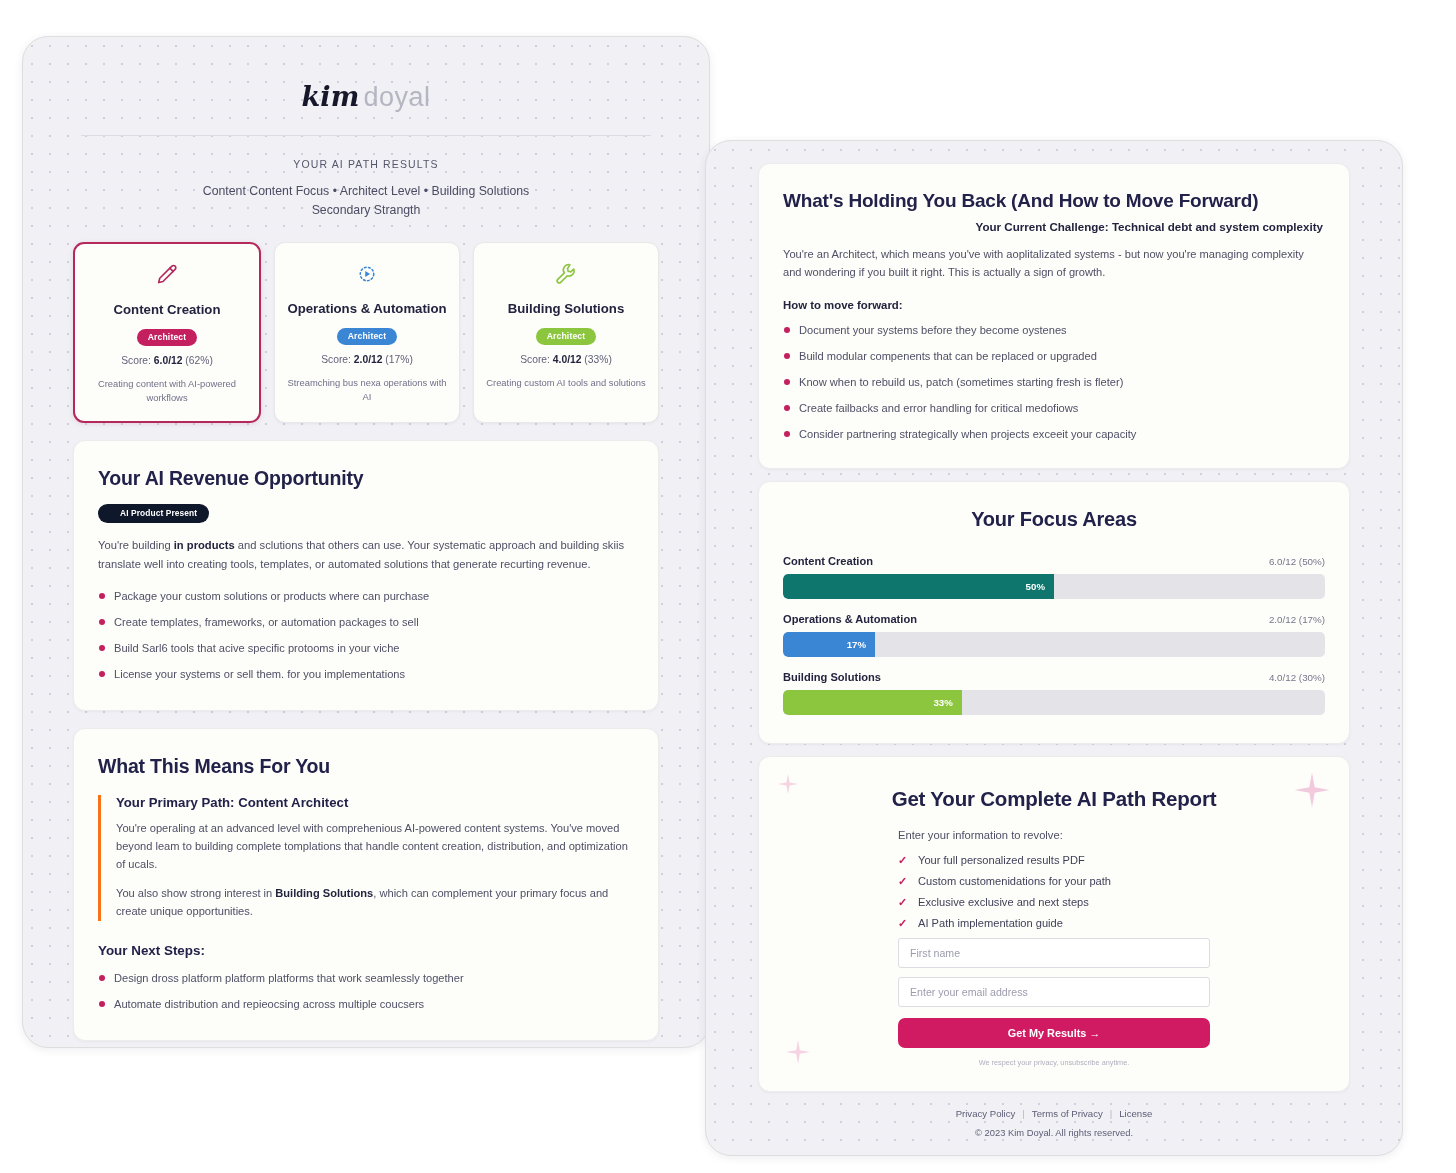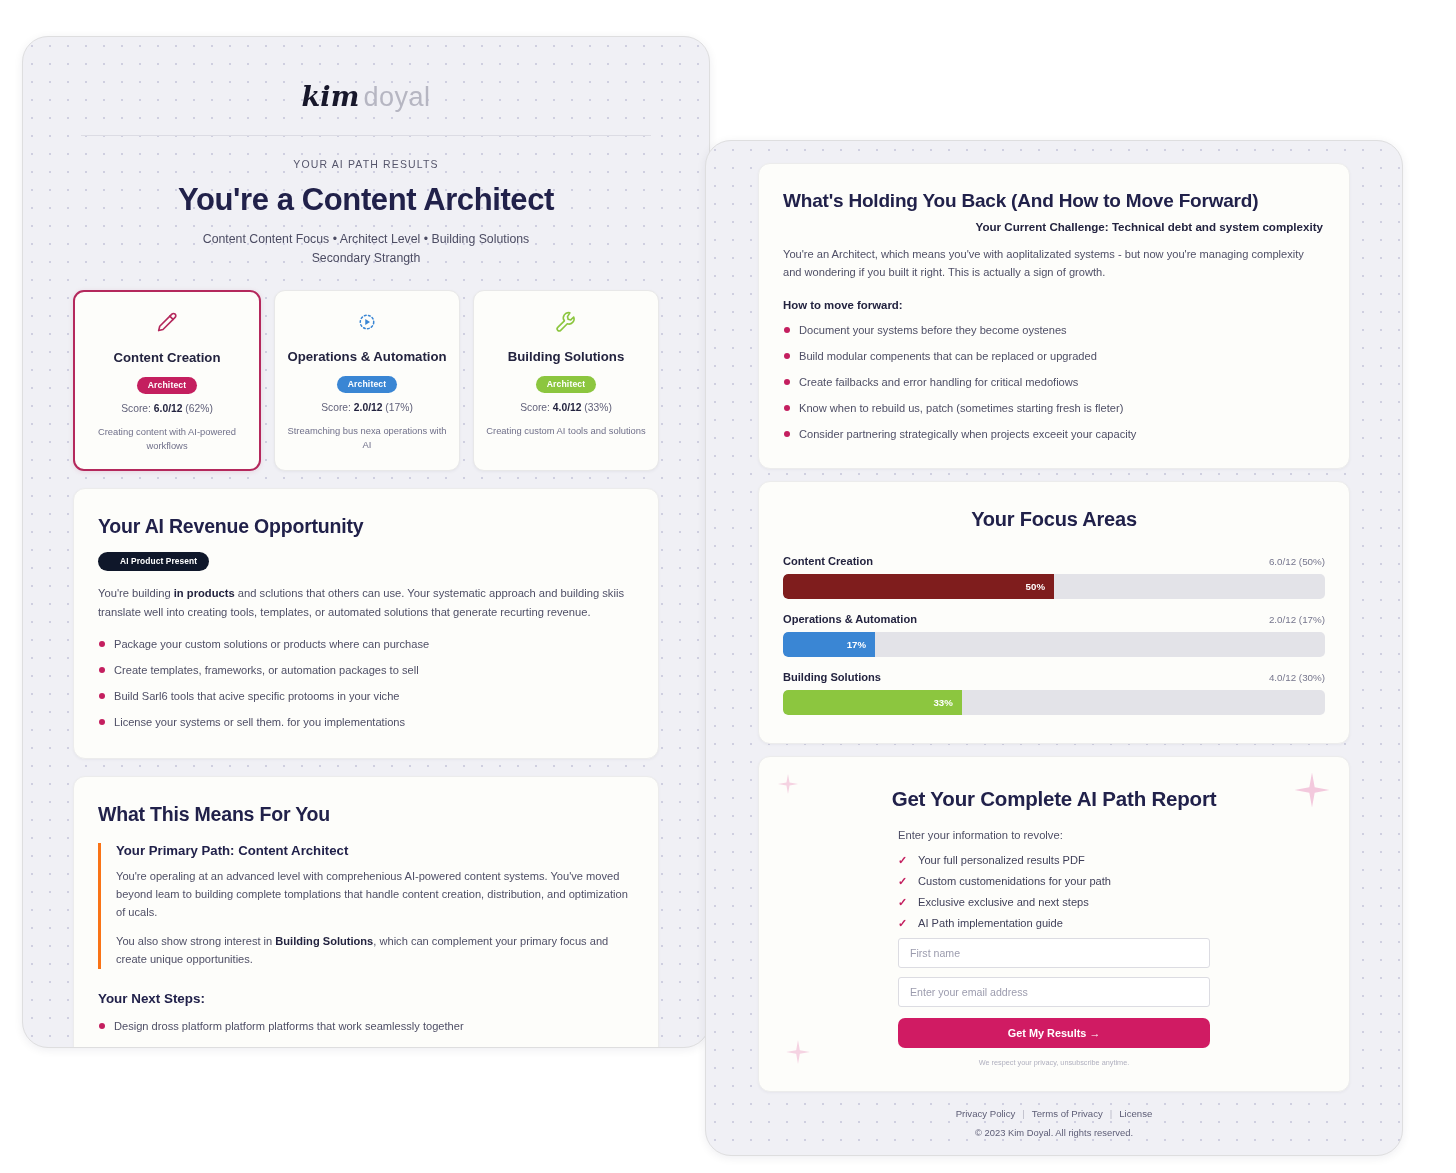--- a/index.html
+++ b/index.html
@@ -382,21 +382,20 @@
     <div class="panel-inner">
 
       <header class="brand">
         <div class="brand-logo">
           <span class="kim">kim</span><span class="doyal">doyal</span>
         </div>
         <div class="brand-rule"></div>
       </header>
 
       <div class="eyebrow">YOUR AI PATH RESULTS</div>
-      <h1 class="hero-title">You're a Content Architect</h1>
       <p class="hero-sub">Content Content Focus • Architect Level • Building Solutions Secondary Strangth</p>
 
       <div class="score-row">
 
         <div class="score-card is-active">
           <div class="score-icon">
             <svg width="26" height="26" viewBox="0 0 24 24" fill="none" stroke="#b4285c" stroke-width="1.5" stroke-linecap="round" stroke-linejoin="round">
               <path d="M16.5 3.8a2.1 2.1 0 0 1 3 3L8.3 18l-4 1 1-4Z"></path>
               <path d="M14.6 5.7l3 3"></path>
             </svg>
@@ -479,36 +478,36 @@
     <div class="panel-inner">
 
       <div class="card rcard first">
         <h2 class="rsec-title">What's Holding You Back (And How to Move Forward)</h2>
         <div class="r-strong">Your Current Challenge: Technical debt and system complexity</div>
         <p class="r-para">You're an Architect, which means you've with aoplitalizated systems - but now you're managing complexity and wondering if you built it right. This is actually a sign of growth.</p>
         <div class="r-sub">How to move forward:</div>
         <ul class="bullets" style="margin-top:11px">
           <li>Document your systems before they become oystenes</li>
           <li>Build modular compenents that can be replaced or upgraded</li>
+          <li>Know when to rebuild us, patch (sometimes starting fresh is fleter)</li>
           <li>Create failbacks and error handling for critical medofiows</li>
-          <li>Know when to rebuild us, patch (sometimes starting fresh is fleter)</li>
           <li>Consider partnering strategically when projects exceeit your capacity</li>
         </ul>
       </div>
 
       <div class="card rcard" style="padding:26px 24px 28px 24px">
         <h2 class="focus-title">Your Focus Areas</h2>
 
         <div class="bar-group">
           <div class="bar-head">
             <span class="bar-label">Content Creation</span>
             <span class="bar-value">6.0/12 (50%)</span>
           </div>
           <div class="bar-track" style="background: rgb(227, 227, 232);">
-            <div class="bar-fill" id="fill0" style="width: 50%; background: #7f1d1d;">
+            <div class="bar-fill" id="fill0" style="width: 50%; background: #0f766e;">
               <span>50%</span>
             </div>
           </div>
         </div>
 
         <div class="bar-group">
           <div class="bar-head">
             <span class="bar-label">Operations &amp; Automation</span>
             <span class="bar-value">2.0/12 (17%)</span>
           </div>

